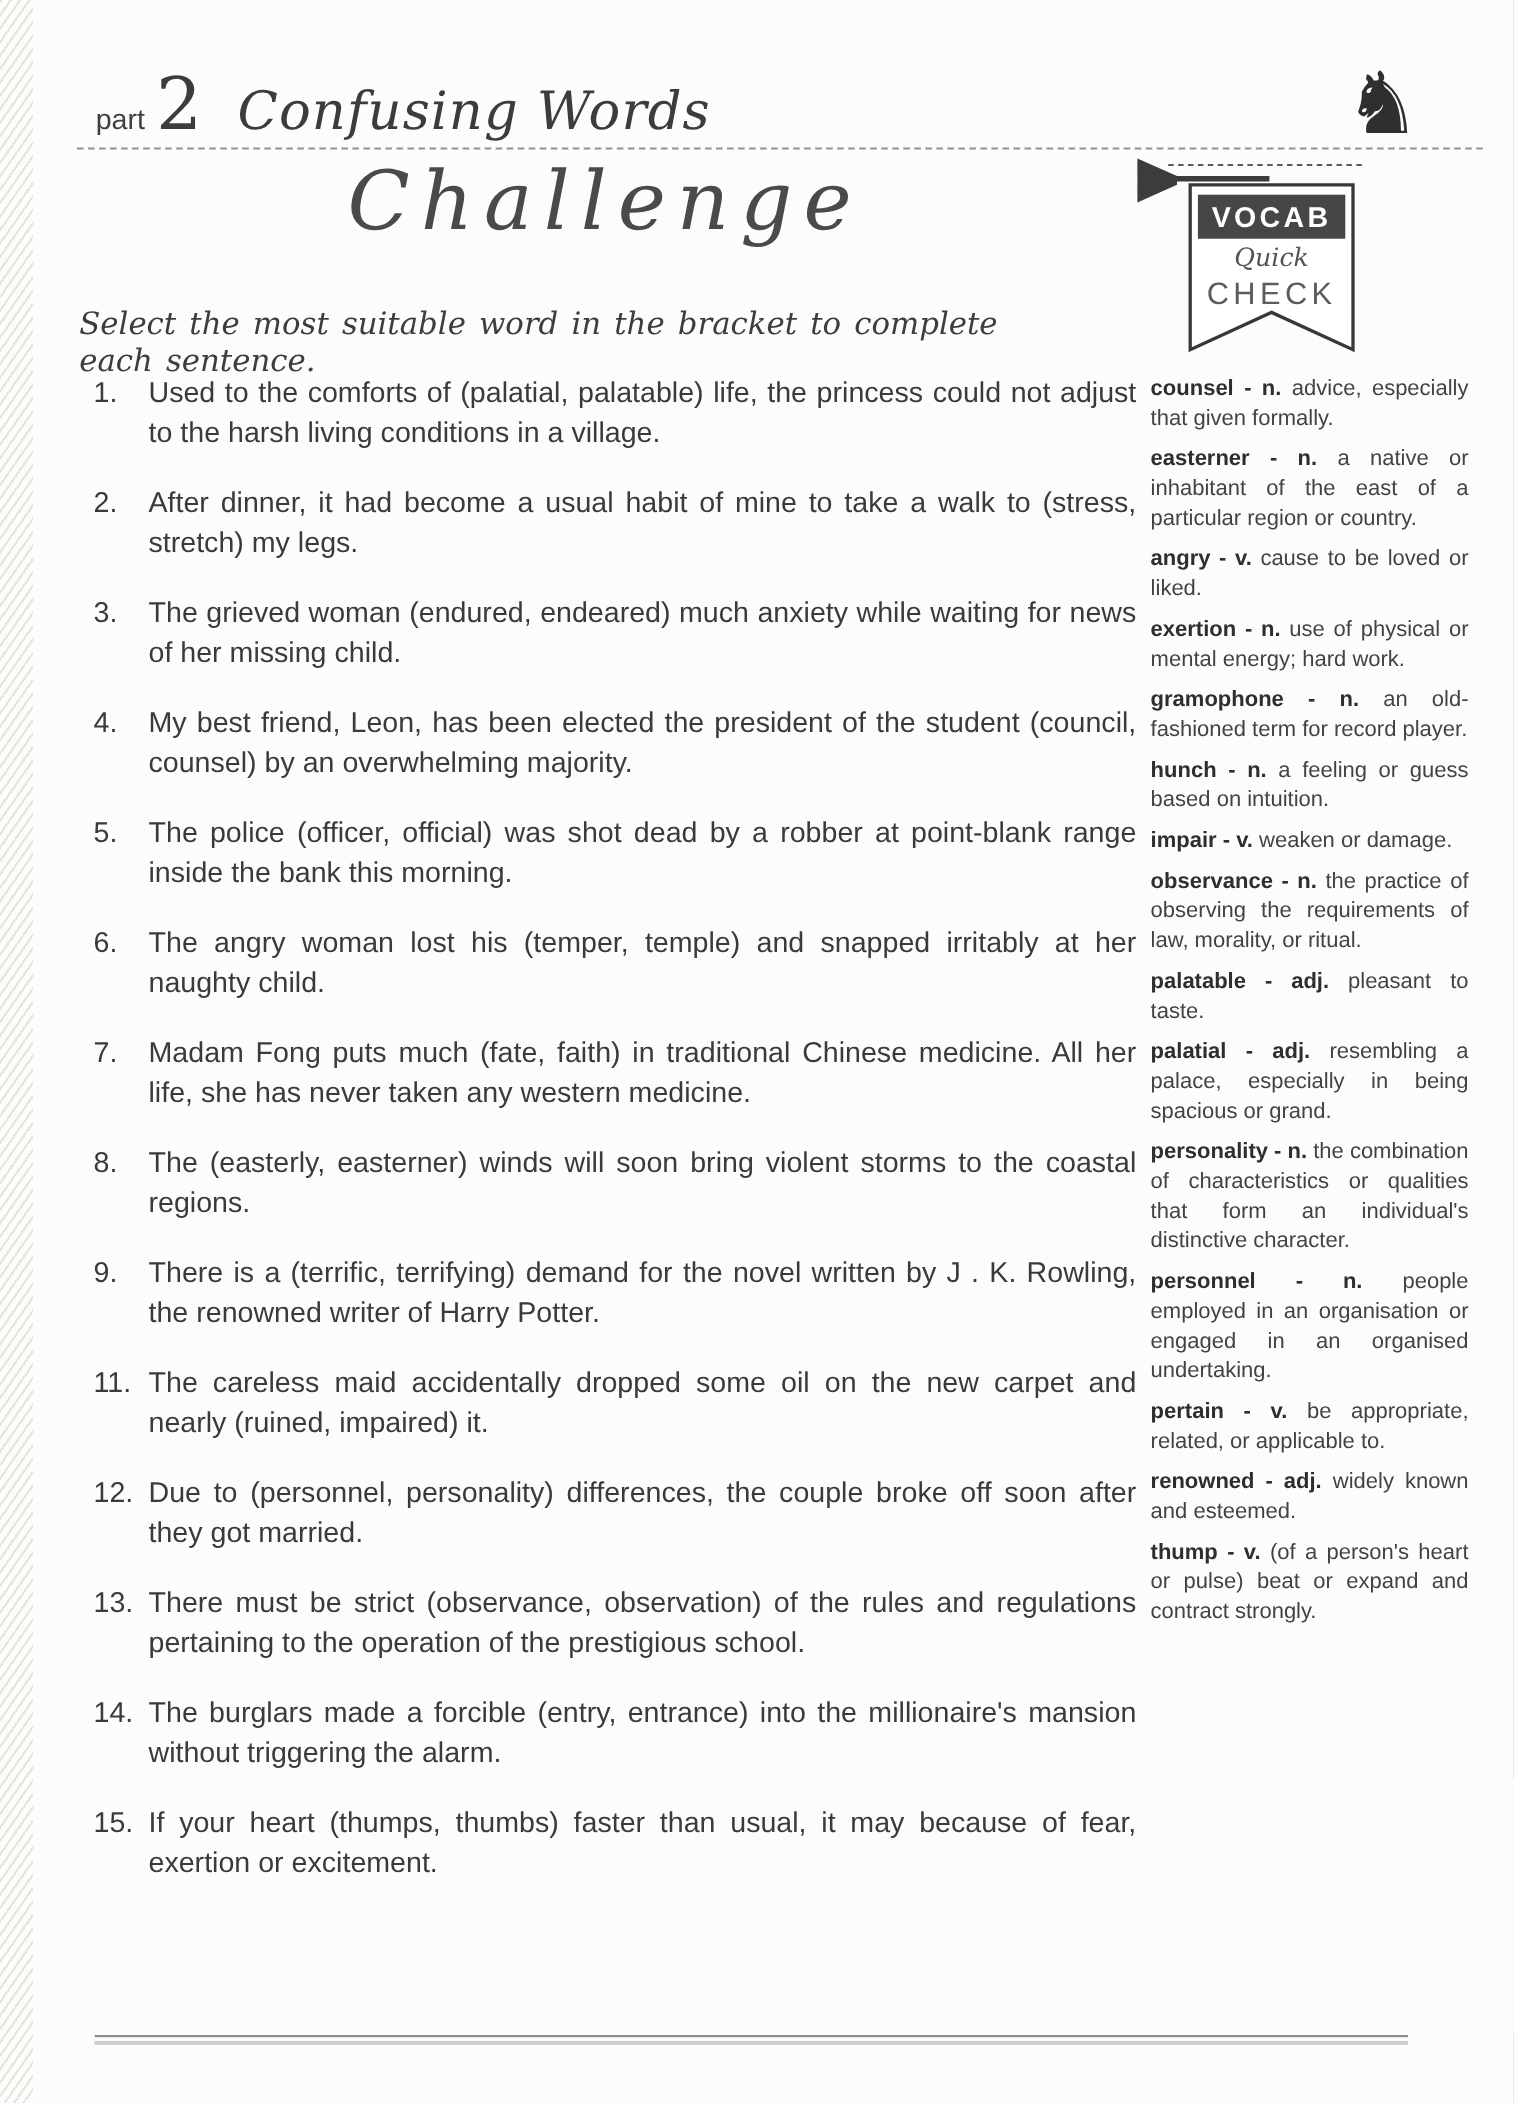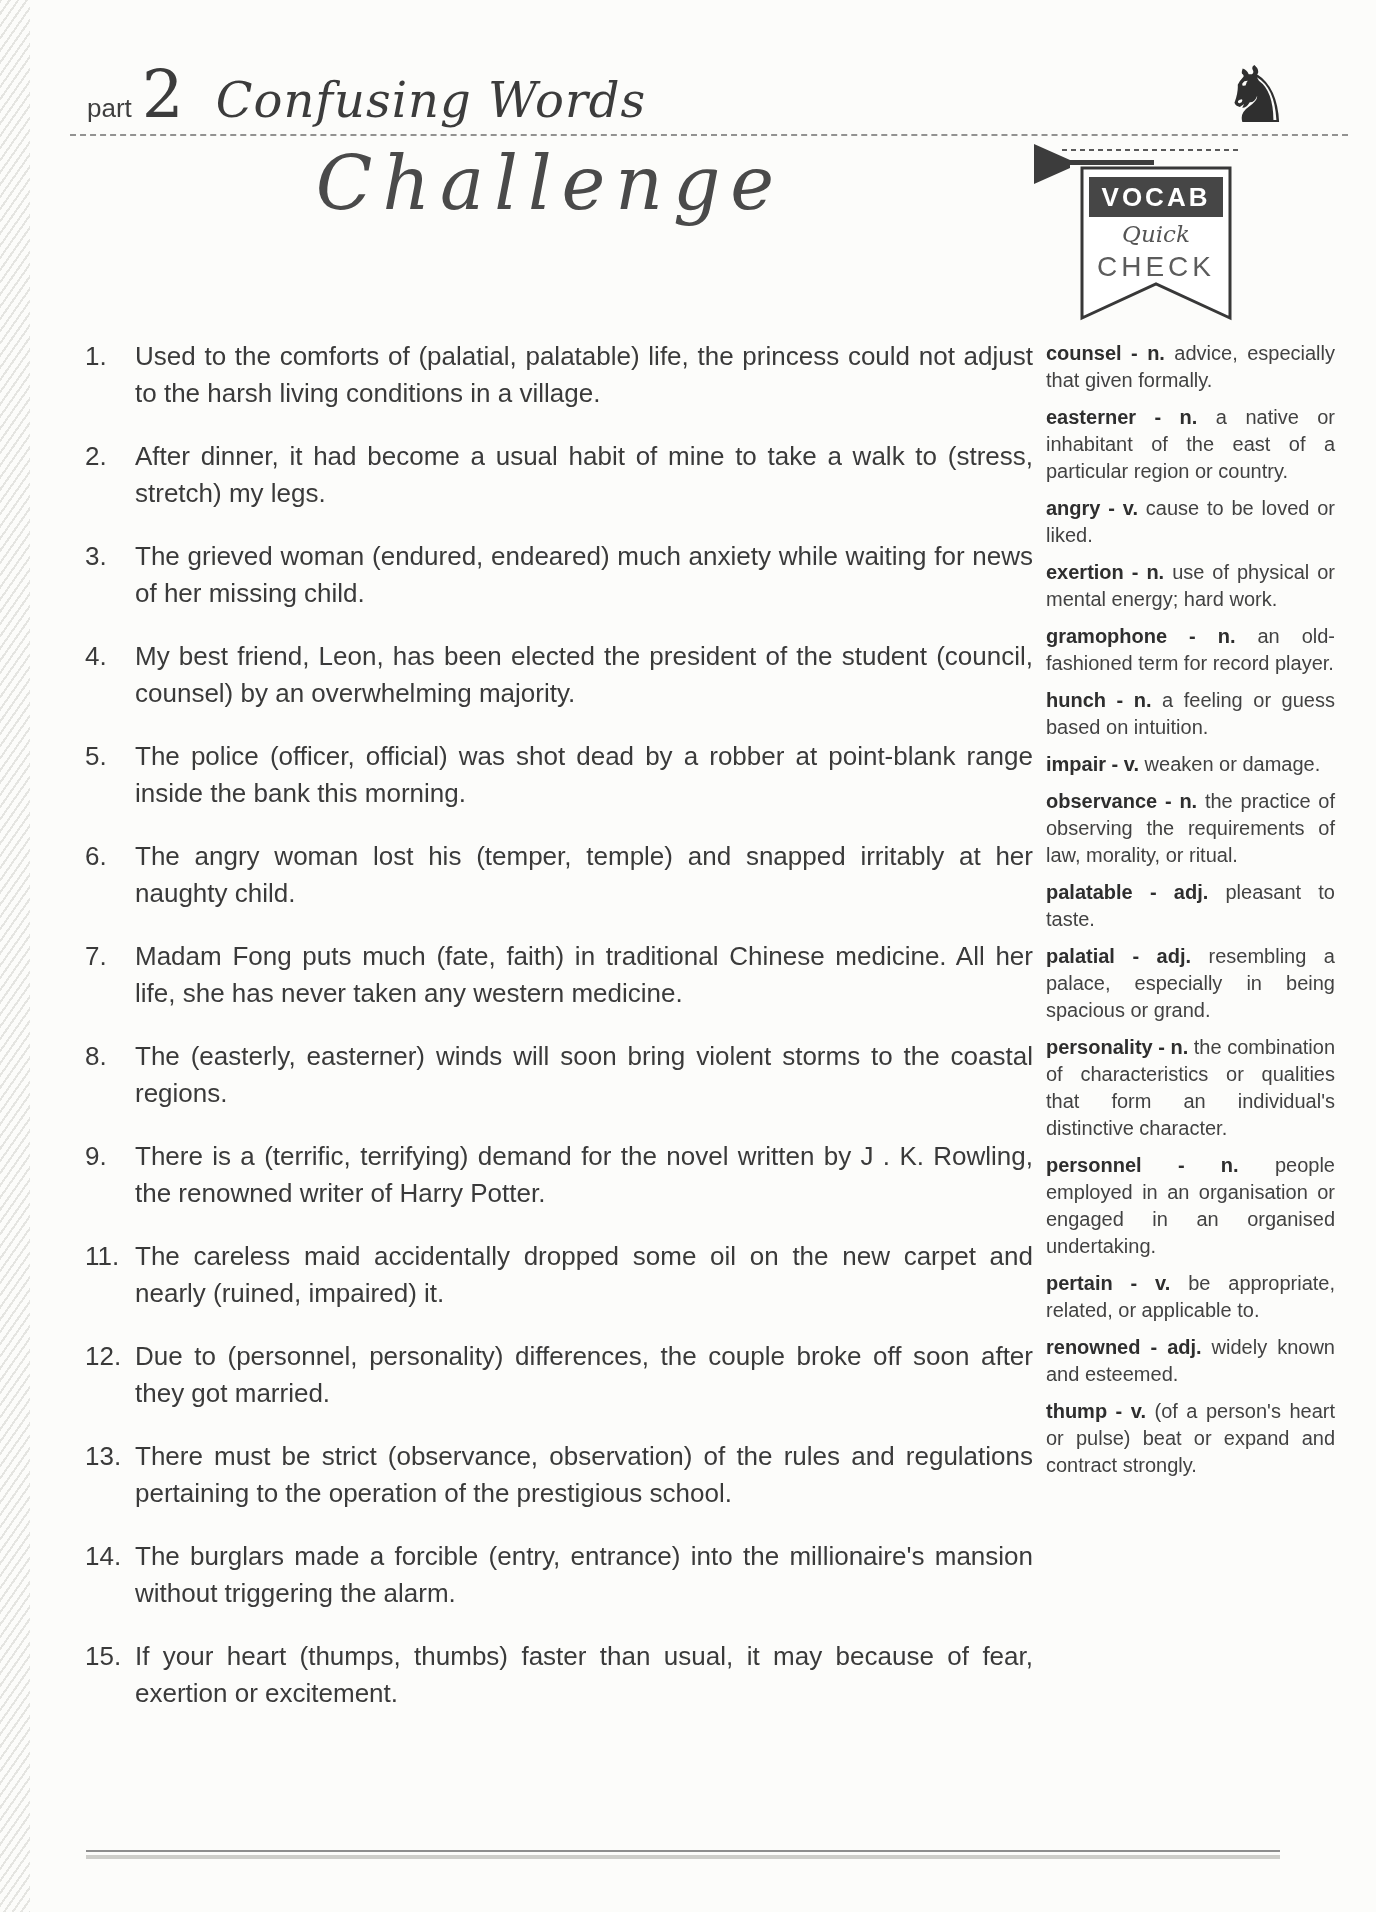--- a/index.html
+++ b/index.html
@@ -110,20 +110,21 @@
       <rect x="40" y="22" width="86" height="5" fill="#3c3c3c"></rect>
       <line x1="34" y1="12" x2="210" y2="12" stroke="#5a5a5a" stroke-width="2" stroke-dasharray="5,4"></line>
     </g>
     <polygon points="54,30 202,30 202,180 128,146 54,180" fill="#ffffff" stroke="#383838" stroke-width="3"></polygon>
     <rect x="61" y="39" width="134" height="40" fill="#464646"></rect>
     <text x="128" y="68" text-anchor="middle" font-size="26" font-weight="bold" letter-spacing="3" fill="#ffffff">VOCAB</text>
     <text class="badge-quick" x="128" y="104" text-anchor="middle" font-size="23" fill="#555555">Quick</text>
     <text x="128" y="138" text-anchor="middle" font-size="28" letter-spacing="4" fill="#5c5c5c">CHECK</text>
   </svg>
 
+  <p class="instruction">Select the most suitable word in the bracket to complete each sentence.</p>
 
   <ol class="questions">
     <li class="question">
         <span class="qnum">1.</span>
         <p class="qtext">Used to the comforts of (palatial, palatable) life, the princess could not adjust to the harsh living conditions in a village.</p>
       </li>
     <li class="question">
         <span class="qnum">2.</span>
         <p class="qtext">After dinner, it had become a usual habit of mine to take a walk to (stress, stretch) my legs.</p>
       </li>

